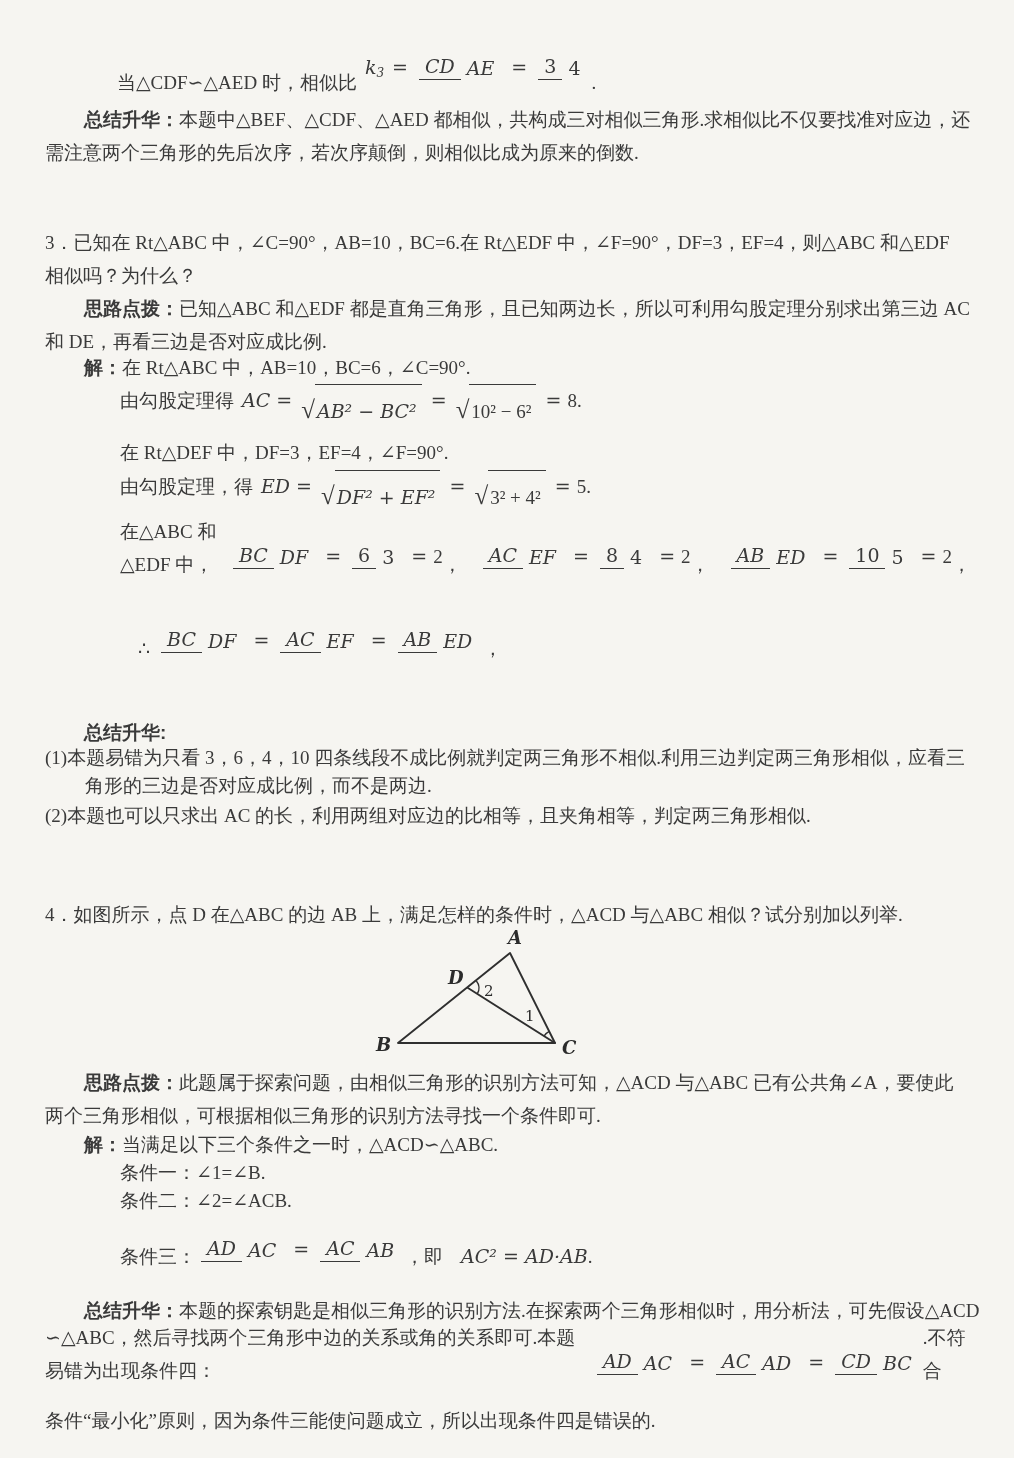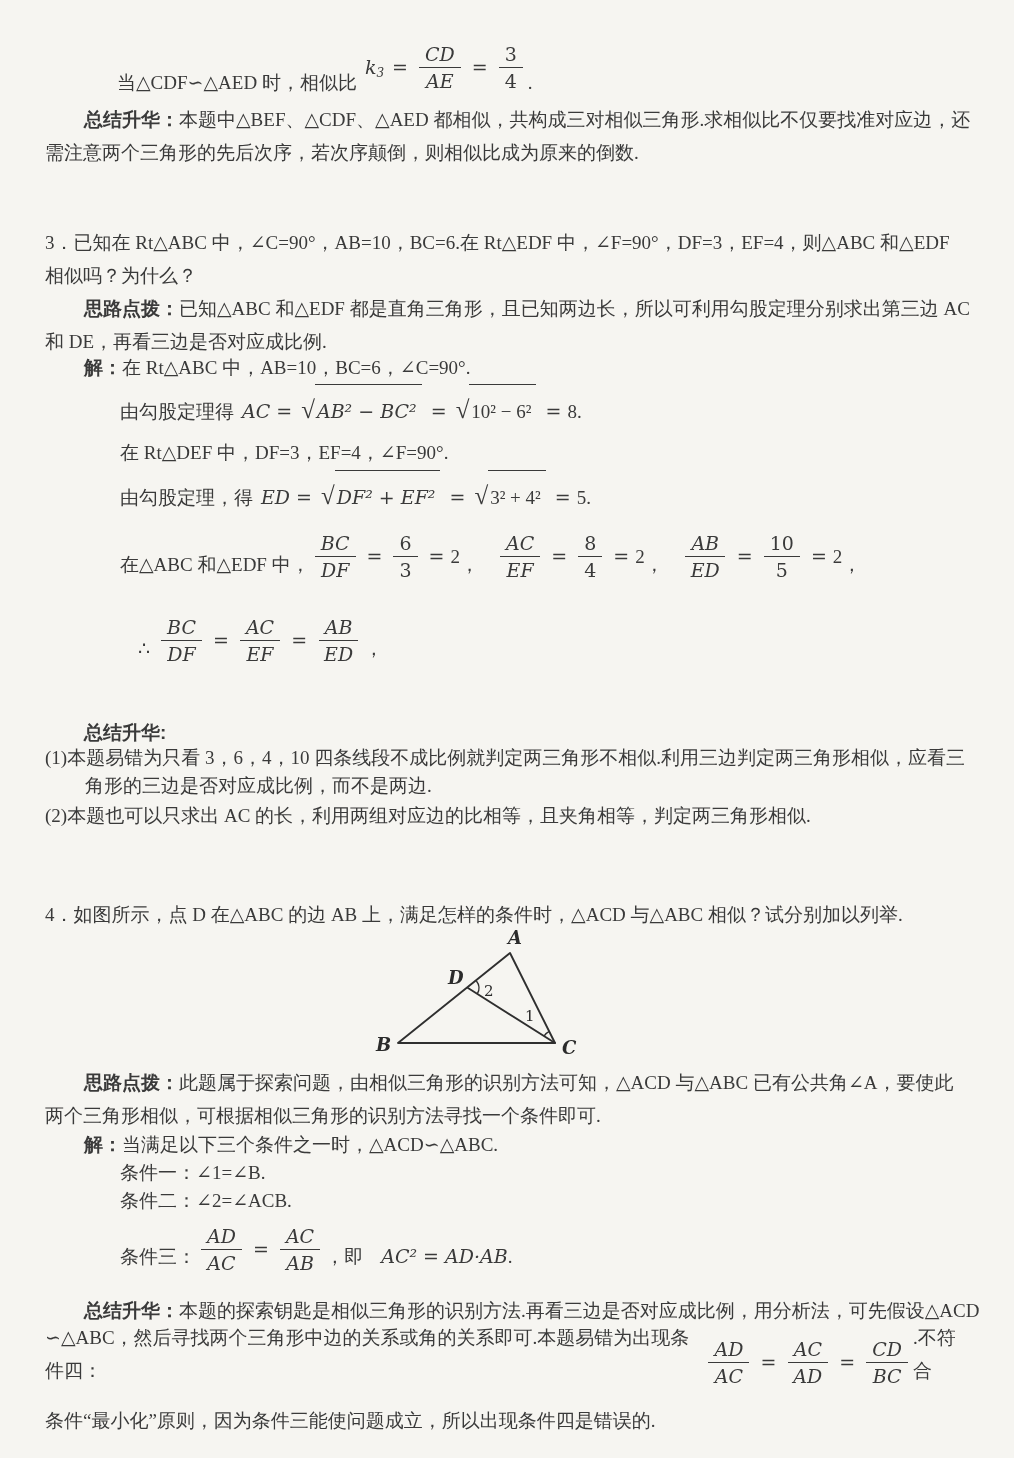--- a/index.html
+++ b/index.html
@@ -8,27 +8,27 @@
         background:#f6f5f1;color:#3a3a3a;
         font-family:"Liberation Serif","DejaVu Serif",serif;font-size:19px;}
   .blk{position:absolute;left:45px;width:926px;line-height:33px}
   .lbl{font-family:"Liberation Sans","DejaVu Sans",sans-serif;font-weight:bold}
   .ind{text-indent:39px}
   .hang{padding-left:40px;text-indent:-40px;line-height:28px}
   .nowrap{white-space:nowrap}
   
   .mi{font-family:"DejaVu Serif",serif;font-style:italic}
   .msub{font-family:"DejaVu Serif",serif;font-style:italic;font-size:12px;align-self:flex-end;transform:translateY(-14px);margin-right:2px}
-  .frac{display:inline-flex;flex-direction:column;align-items:center;
+  .frac{display:inline-flex;flex-direction:row;align-items:center;
         font-family:"DejaVu Serif",serif;font-style:italic;font-size:19px;line-height:22px;margin:0 5px;vertical-align:middle}
   .frac.up{font-style:normal}
   .frac .num{padding:0 6px 2px;border-bottom:1.6px solid #3a3a3a}
   .frac .den{padding:2px 6px 0}
   .fx{display:flex;align-items:center}
-  .fxb{display:flex;align-items:flex-end}
+  .fxb{display:flex;align-items:flex-start}
   .low{align-self:flex-end;padding-bottom:5px}
   .eqs{margin:0 6px;font-family:"DejaVu Serif",serif}
   .gap{margin-right:16px}
   .sqrt{display:inline-flex;align-items:baseline;margin:0 3px}
   .sqrt .sign{font-style:normal;font-size:25px;line-height:18px}
   .sqrt .rad{border-top:1.8px solid #3a3a3a;padding:10px 5px 0 2px}
   
   .diagram{position:absolute;left:368px;top:926px;width:230px;height:138px}
   .tline{stroke:#2f2f2f;stroke-width:1.9;fill:none;stroke-linejoin:round;stroke-linecap:round}
   .arc{stroke:#2f2f2f;stroke-width:1.4;fill:none}
@@ -228,21 +228,21 @@
     <span class="frac">
         <span class="num">AC</span>
         <span class="den">AB</span>
       </span>
     <span class="low">，即</span>
     <span class="low mi" style="margin-left:18px">AC² = AD·AB</span>
     <span class="low">.</span>
   </div>
 
   <div class="blk ind nowrap" style="top:1294px">
-    <span class="lbl">总结升华：</span><span>本题的探索钥匙是相似三角形的识别方法.再看三边是否对应成比例，用分析法，可先假设△ACD</span>
+    <span class="lbl">总结升华：</span><span>本题的探索钥匙是相似三角形的识别方法.在探索两个三角形相似时，用分析法，可先假设△ACD</span>
   </div>
 
   <div class="blk fx" style="top:1332px;height:60px">
     <span class="low">∽△ABC，然后寻找两个三角形中边的关系或角的关系即可.本题易错为出现条件四：</span>
     <span class="frac">
         <span class="num">AD</span>
         <span class="den">AC</span>
       </span>
     <span class="eqs">=</span>
     <span class="frac">

